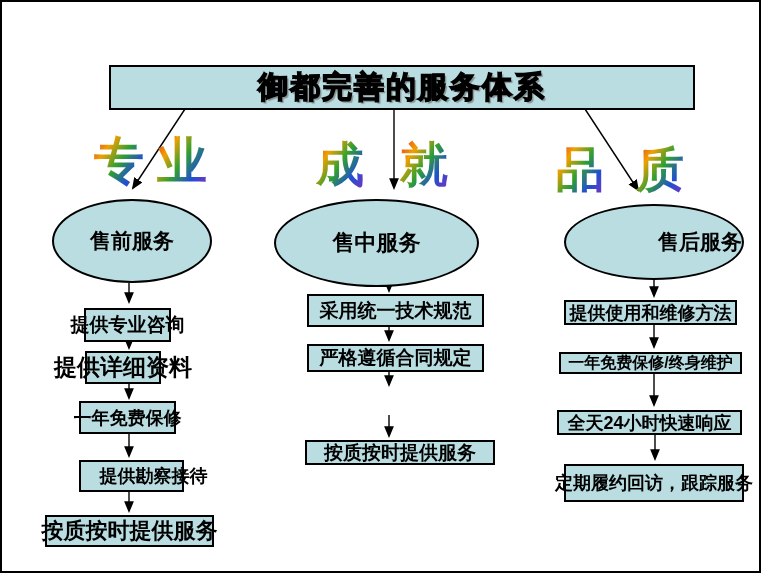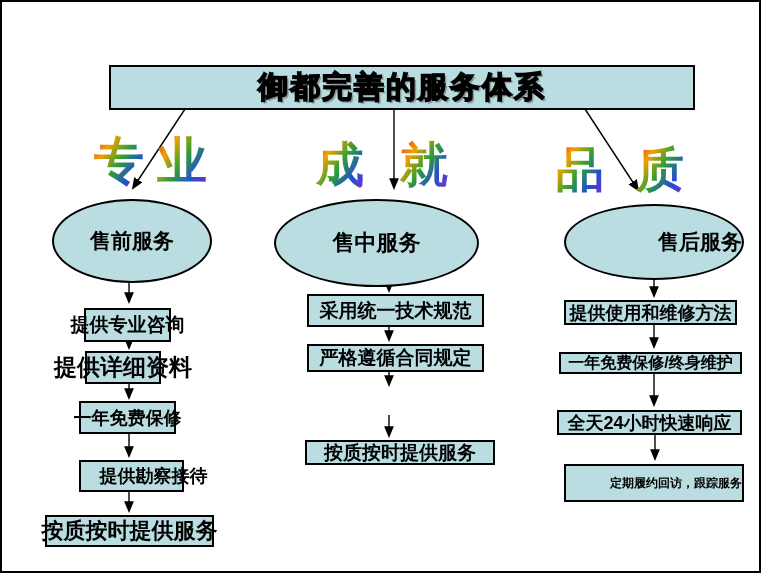--- a/index.html
+++ b/index.html
@@ -34,21 +34,21 @@
   .b-l5{left:43px;top:513px;width:169px;height:32px;font-size:22px;}
   
   .b-m1{left:305px;top:292px;width:177px;height:33px;font-size:19px;}
   .b-m2{left:305px;top:342px;width:177px;height:28px;font-size:19px;}
   .b-m3{left:305px;top:387px;width:177px;height:26px;font-size:19px;}
   .b-m4{left:303px;top:438px;width:190px;height:25px;font-size:19px;}
   
   .b-r1{left:562px;top:298px;width:173px;height:25px;font-size:18px;text-align:center;}
   .b-r2{left:557px;top:350px;width:183px;height:22px;font-size:16px;}
   .b-r3{left:555px;top:408px;width:185px;height:25px;font-size:18px;}
-  .b-r4{left:562px;top:462px;width:180px;height:38px;font-size:12px;justify-content:flex-end;}
+  .b-r4{left:562px;top:462px;width:180px;height:38px;font-size:18px;}
   
   .wordart{
     position:absolute;display:flex;font-weight:bold;
     font-family:"Liberation Serif",serif;
   }
   .wa-char{
     background:linear-gradient(125deg,#e03030 5%,#f0a000 28%,#30a030 50%,#2050d0 72%,#8030c0 95%);
     -webkit-background-clip:text;background-clip:text;
     color:transparent;-webkit-text-fill-color:transparent;
     text-shadow:-9px 7px 3px rgba(150,150,150,0.0);

